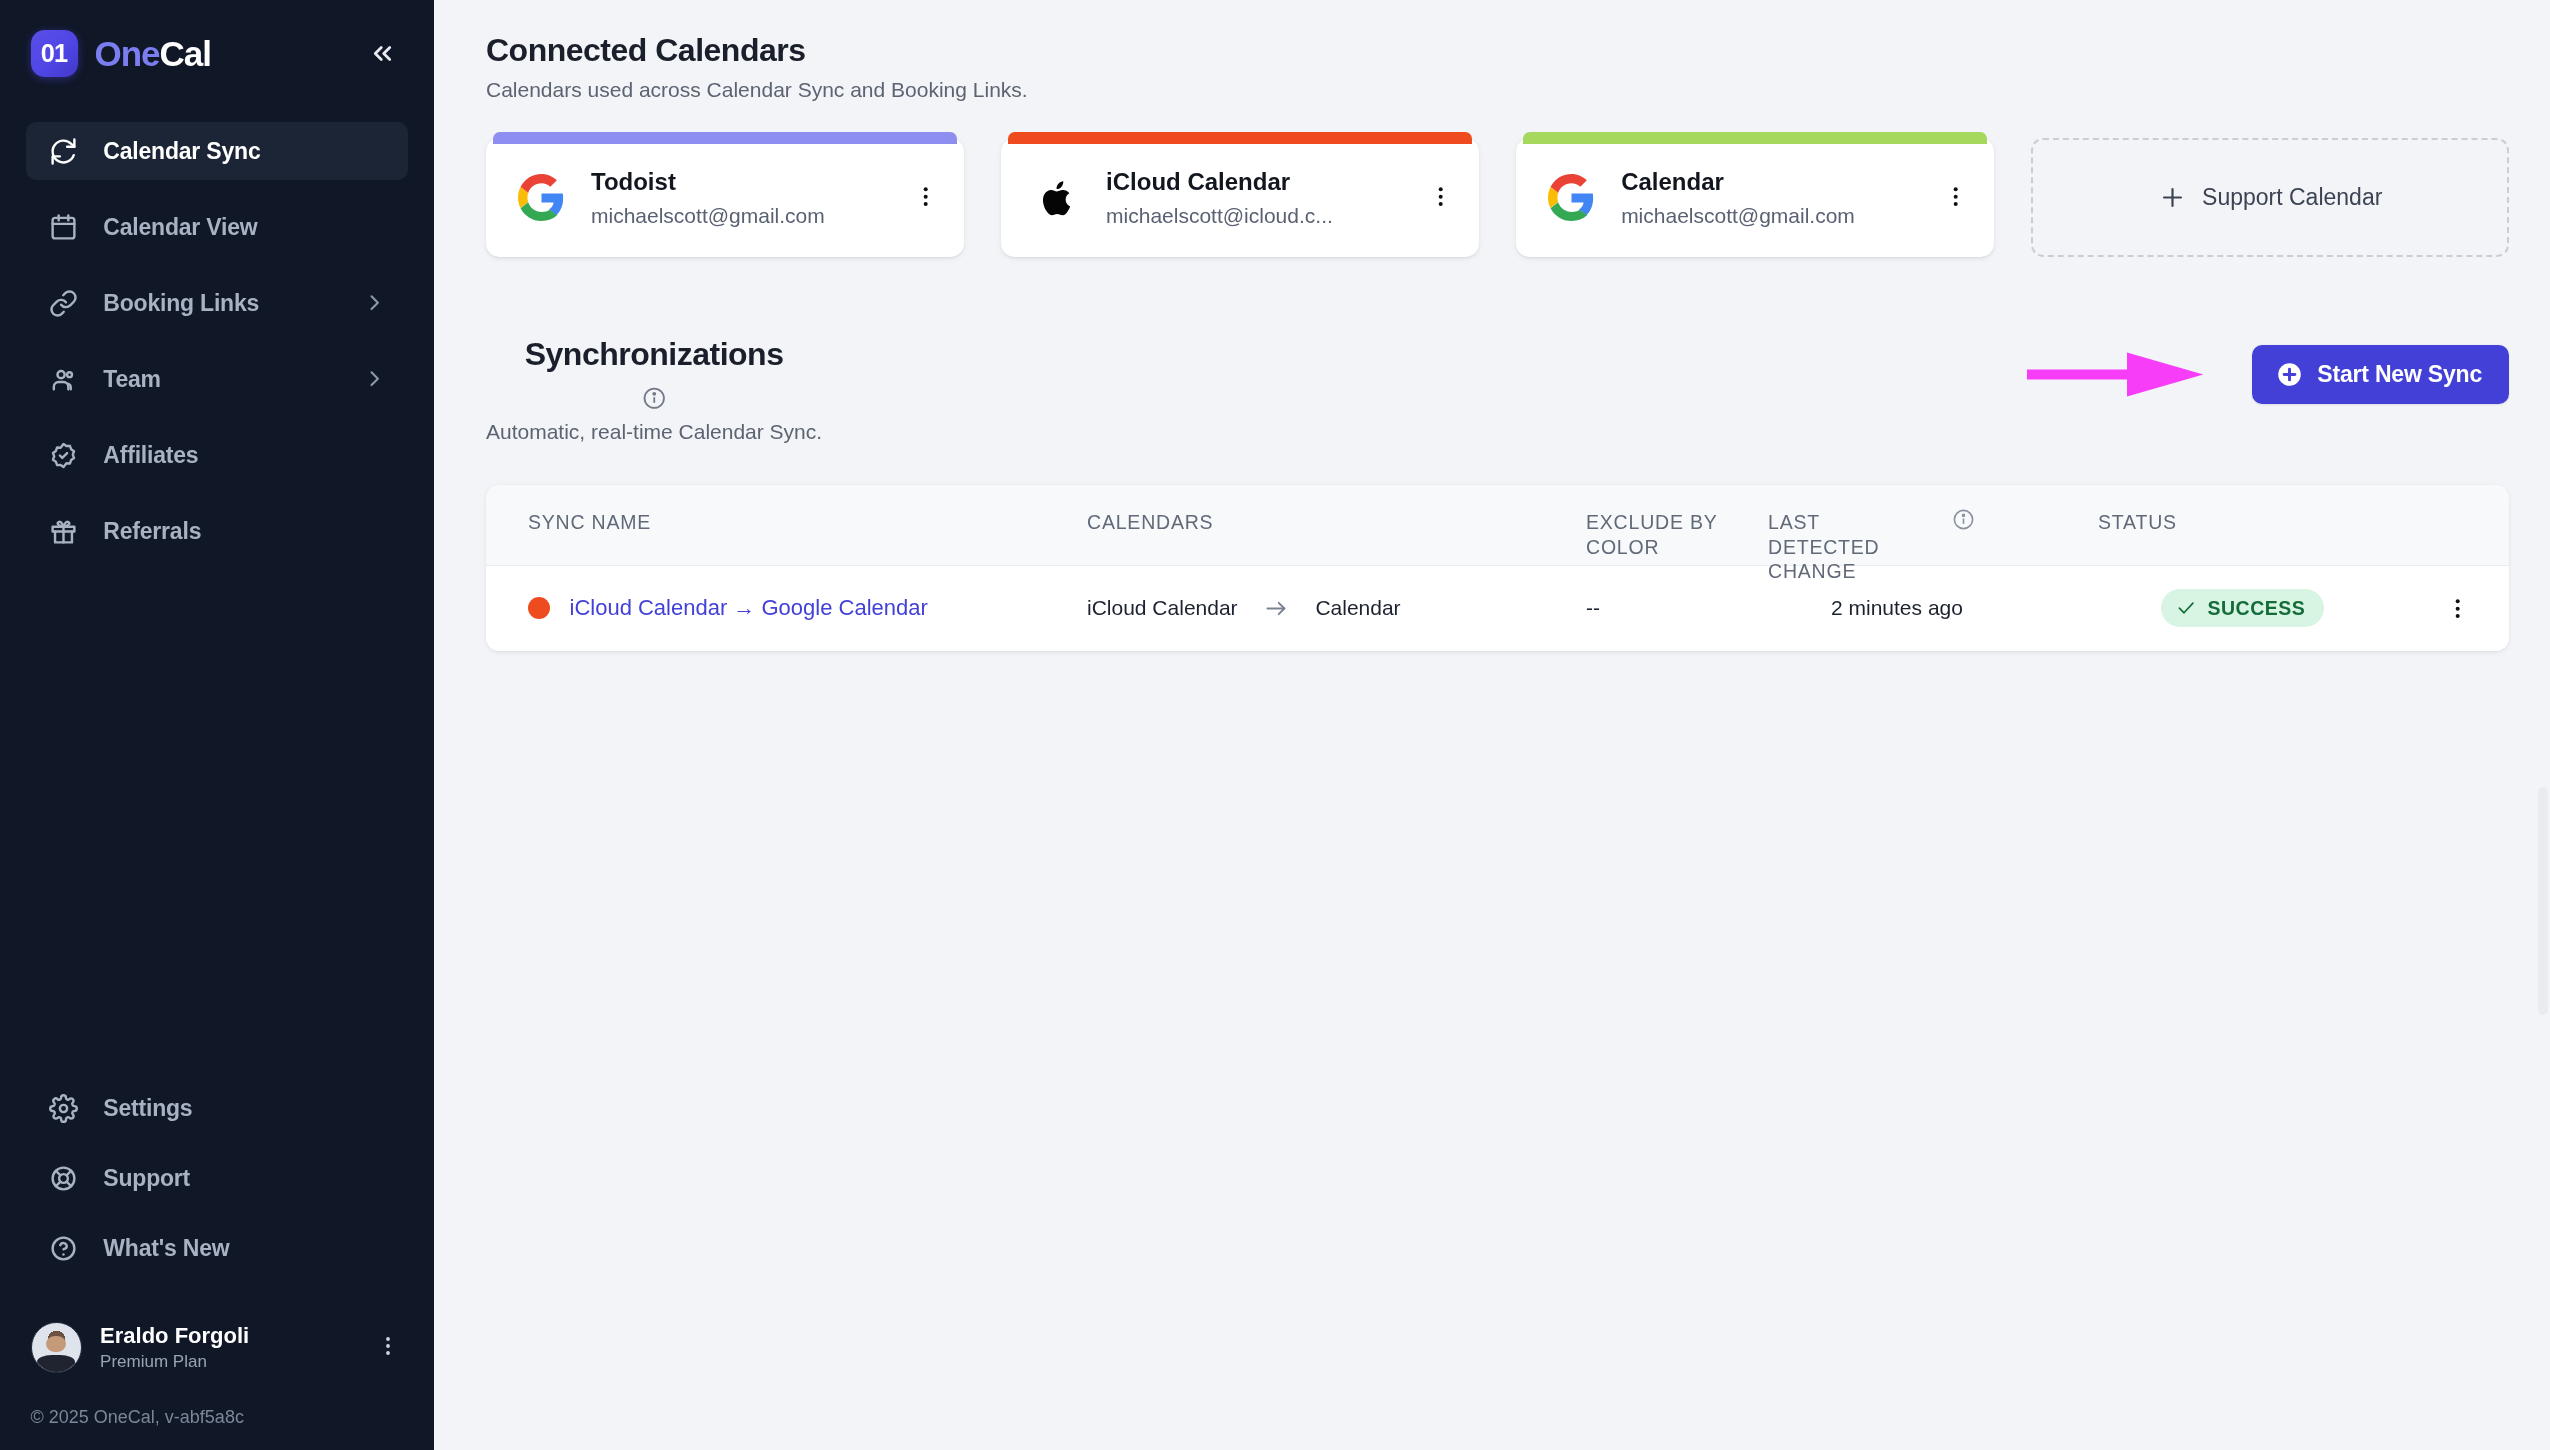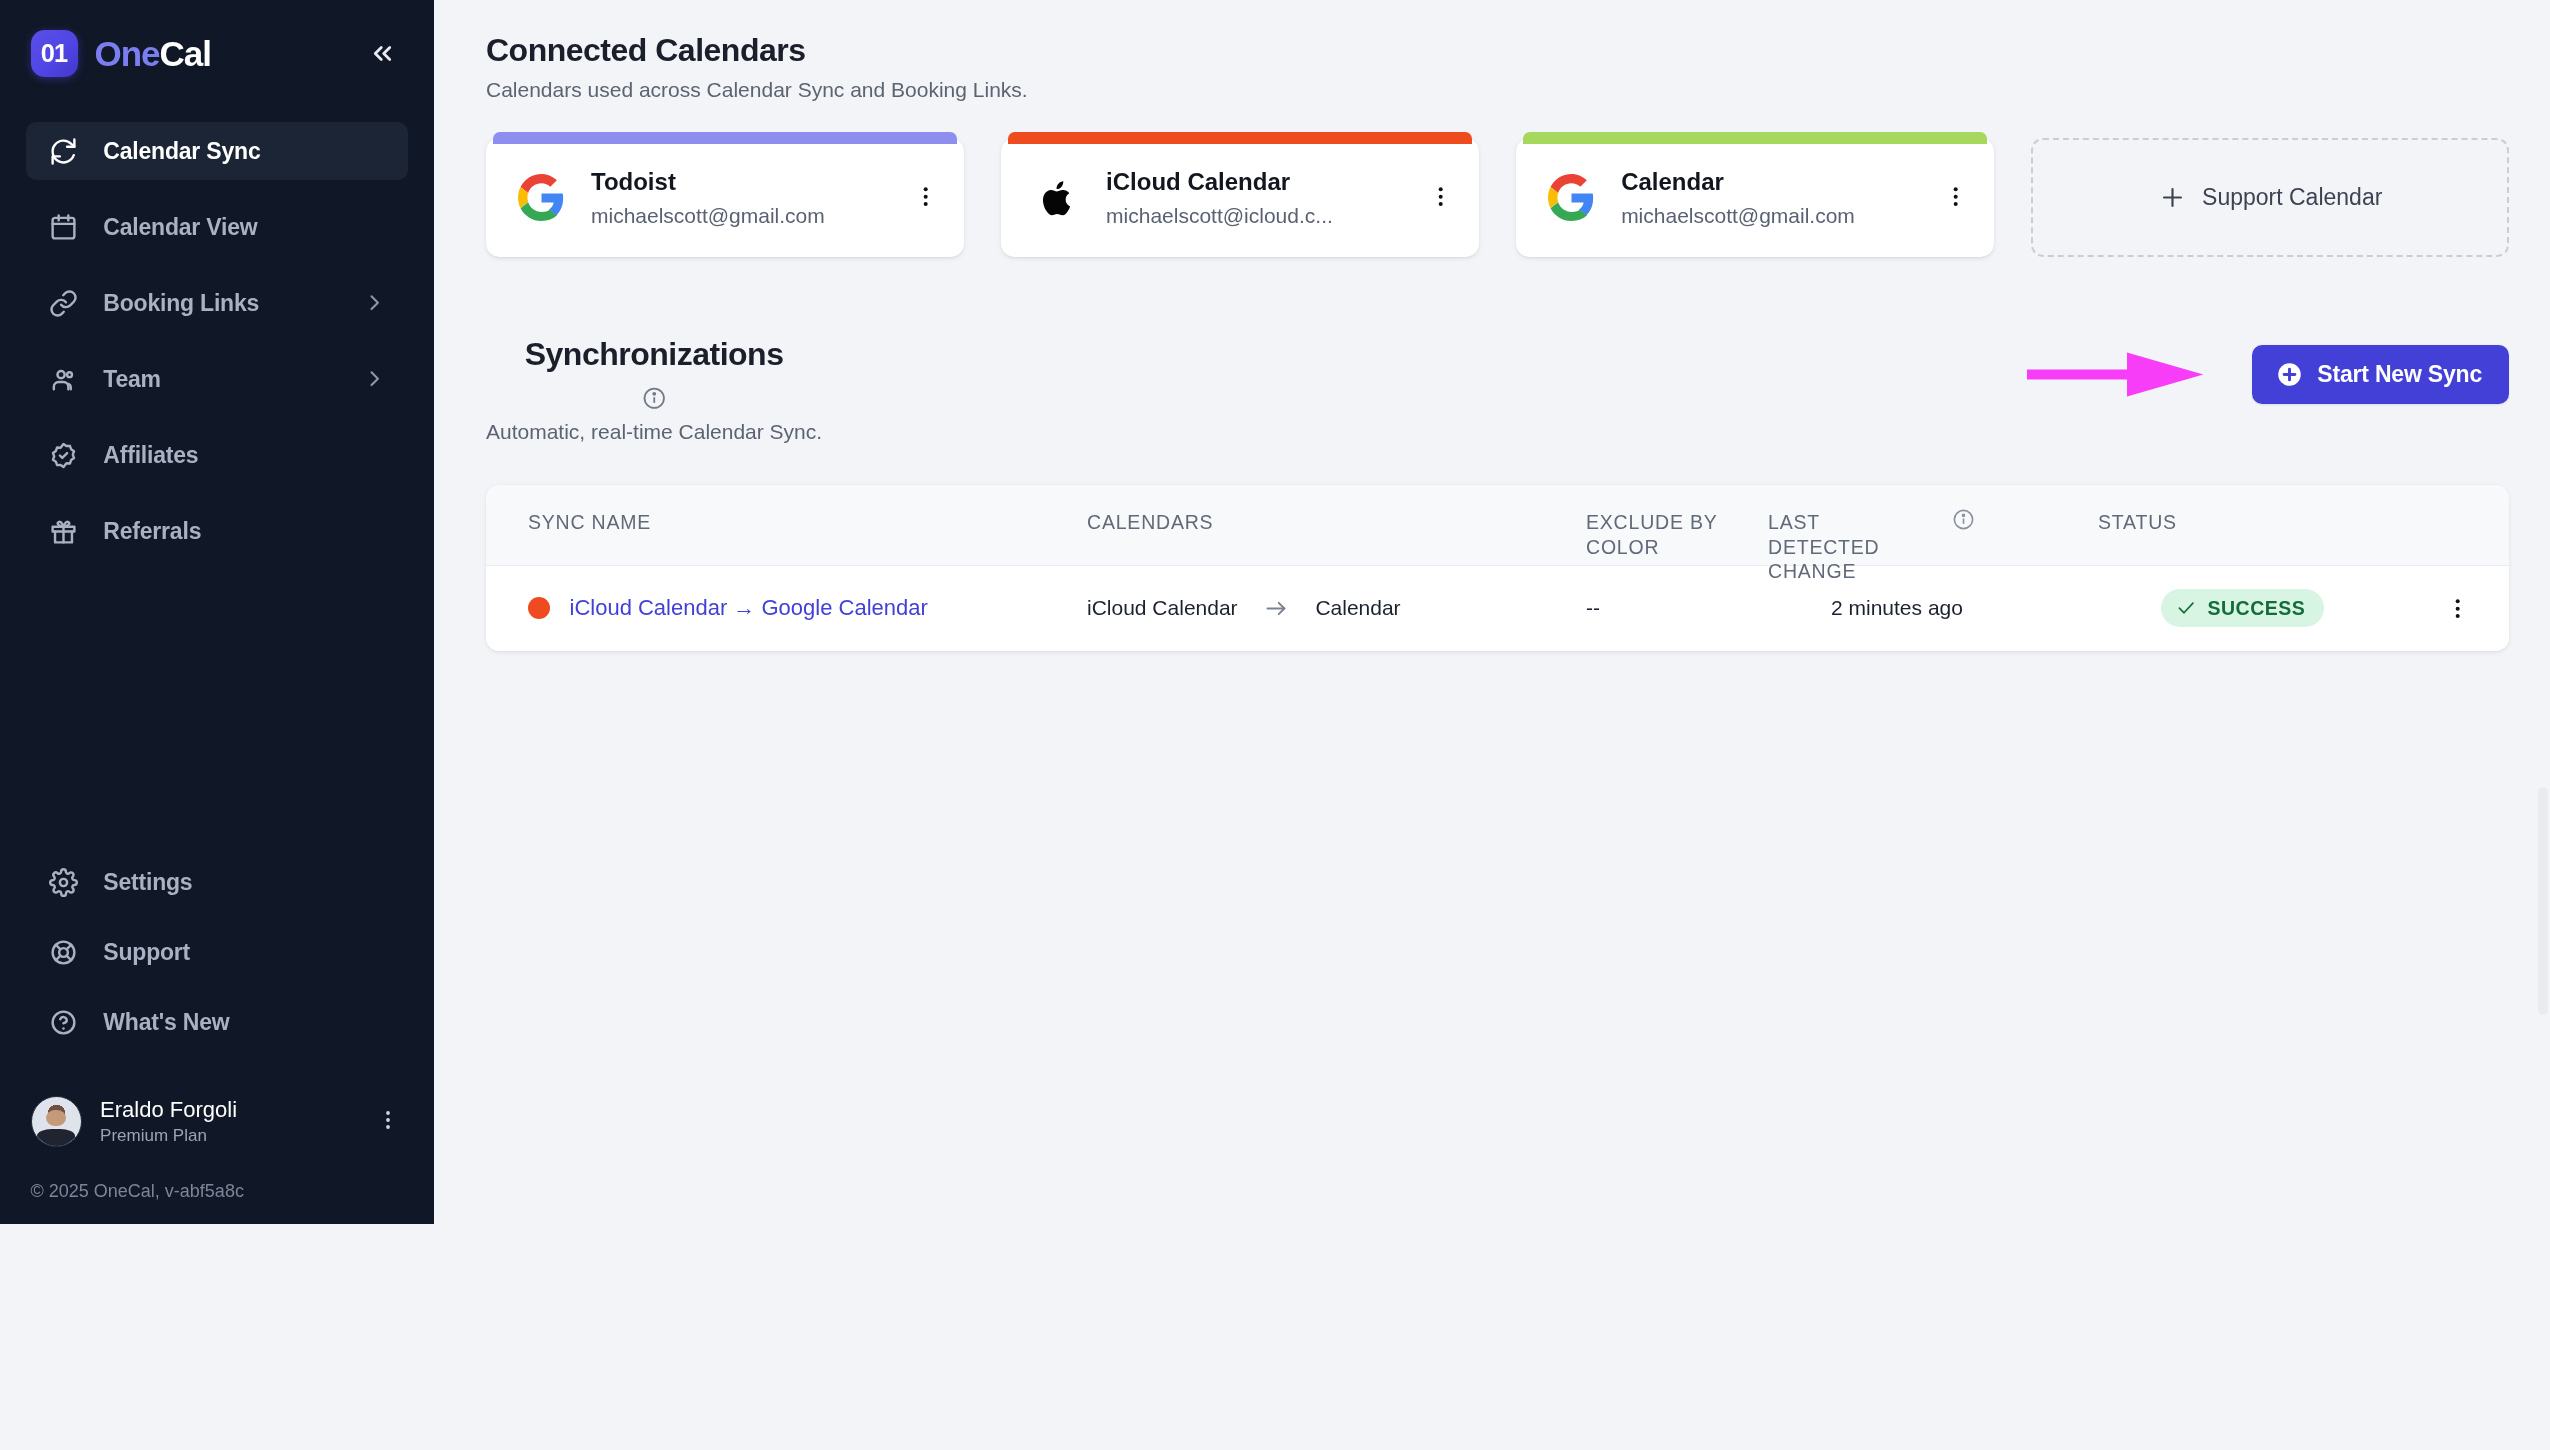--- a/index.html
+++ b/index.html
@@ -6,21 +6,21 @@
   html, body {
     width: 2550px; height: 1450px;
     font-family: "Liberation Sans", sans-serif;
     background: #f2f4f7;
     overflow: hidden;
   }
   .app { display: flex; width: 2550px; height: 1450px; }
 
   
   .sidebar {
-    width: 434px; height: 1224px;
+    width: 434px; height: 1450px;
     background: #101726;
     display: flex; flex-direction: column;
     flex: 0 0 434px;
     position: relative;
   }
   .brand-row {
     display: flex; align-items: center;
     padding: 25.4px 29px 0 30.5px;
     height: 81px;
   }
@@ -83,21 +83,21 @@
     content: ""; position: absolute; left: 12%; bottom: 0;
     width: 76%; height: 34%; border-radius: 40% 40% 0 0;
     background: #1f2430;
   }
   .avatar::before {
     content: ""; position: absolute; left: 30%; top: 26%;
     width: 40%; height: 34%; border-radius: 50%;
     background: #c49a79; z-index: 2;
   }
   .user-meta { margin-left: 18.6px; line-height: 1.25; }
-  .user-name { color: #ffffff; font-size: 22px; font-weight: 400; }
+  .user-name { color: #ffffff; font-size: 22px; font-weight: 700; }
   .user-plan { color: #9aa4b5; font-size: 17px; font-weight: 400; margin-top: 1.7px; }
   .user-dots { margin-left: auto; color: #cfd5e0; }
   .copyright {
     color: #7c8698; font-size: 18px; font-weight: 400;
     padding: 29px 0 22px 30.5px;
   }
 
   
   .main {
     flex: 1 1 auto; height: 1450px; background: #f2f4f7;

